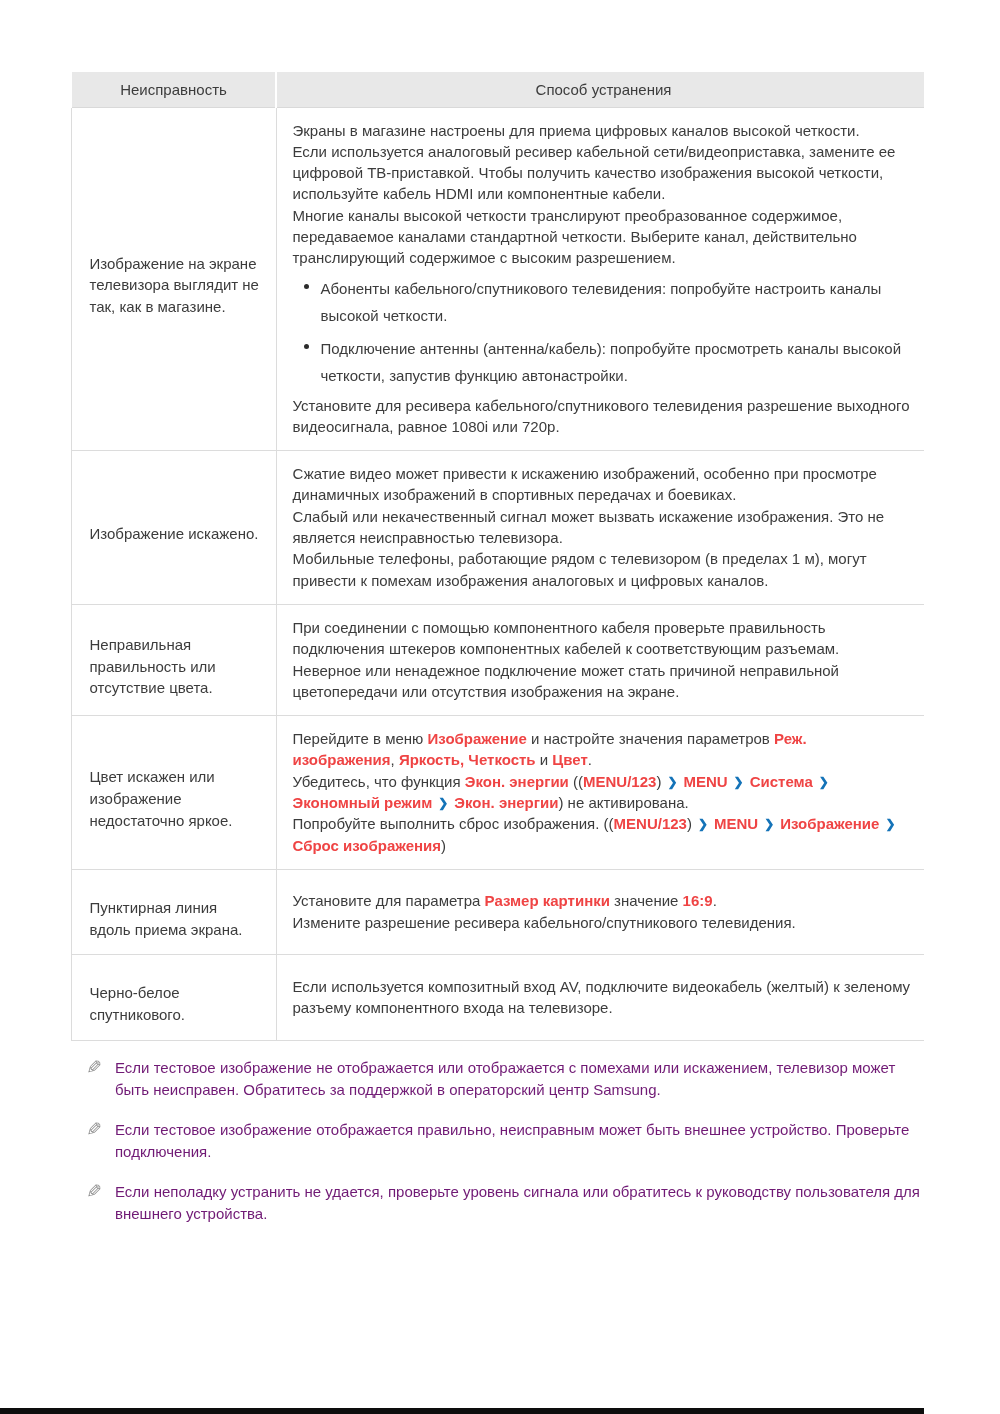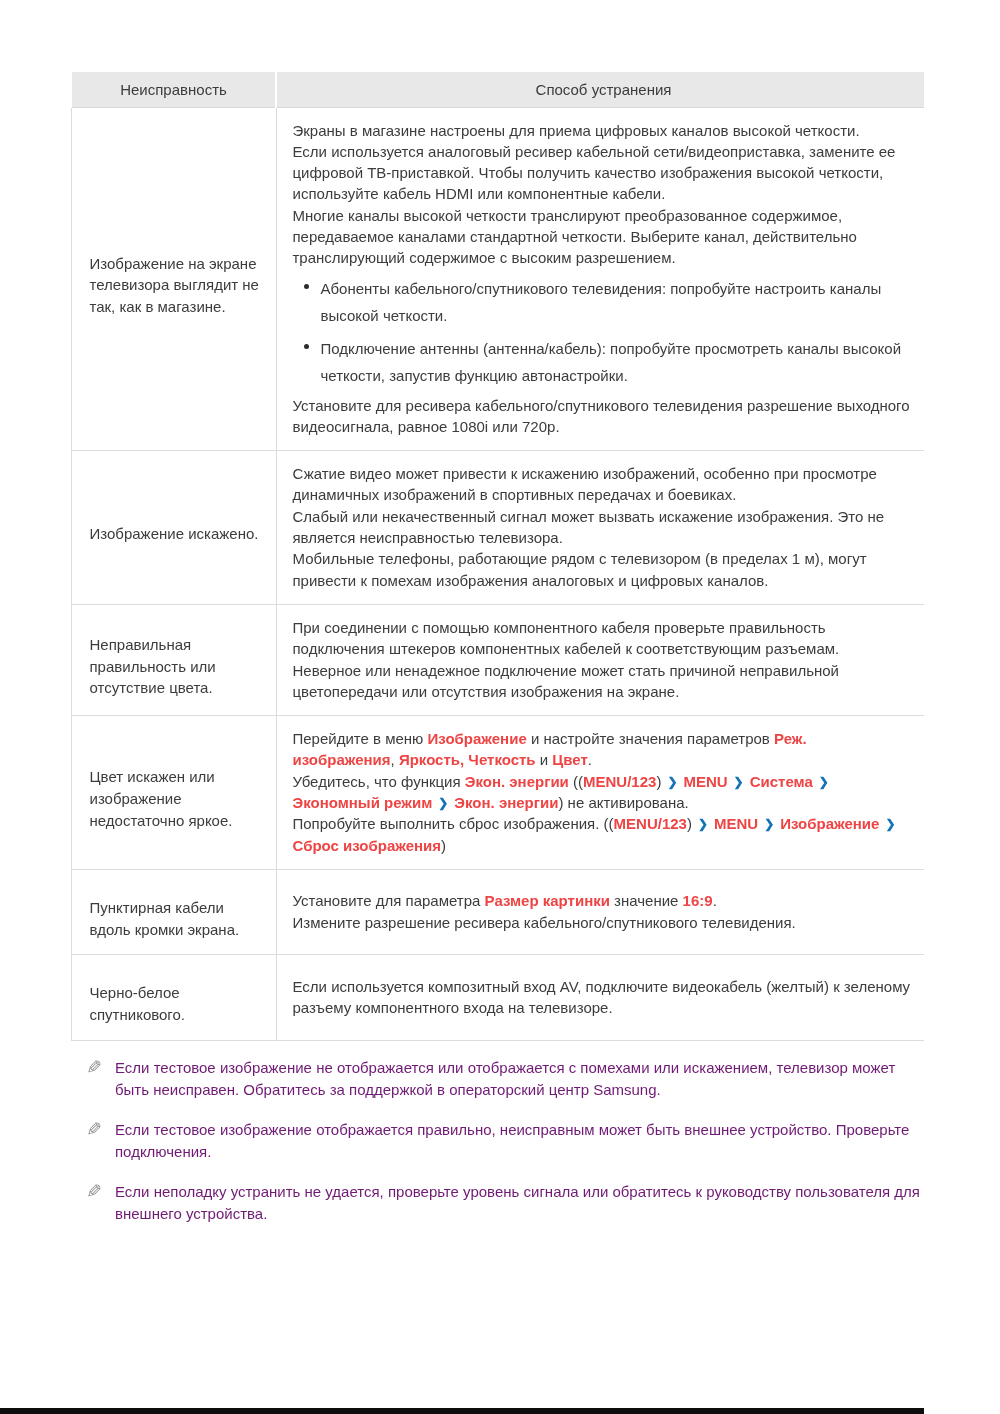--- a/index.html
+++ b/index.html
@@ -162,21 +162,21 @@
           </tr>
           <tr>
             <td class="problem-cell">Цвет искажен или изображение недостаточно яркое.</td>
             <td class="solution-cell">
               <div class="para"><span>Перейдите в меню </span><span class="menu-ref">Изображение</span><span> и настройте значения параметров </span><span class="menu-ref">Реж. изображения</span><span>, </span><span class="menu-ref">Яркость, Четкость</span><span> и </span><span class="menu-ref">Цвет</span><span>.</span></div>
               <div class="para"><span>Убедитесь, что функция </span><span class="menu-ref">Экон. энергии</span><span> ((</span><span class="menu-ref">MENU/123</span><span>)</span><span class="chevron">❯</span><span class="menu-ref">MENU</span><span class="chevron">❯</span><span class="menu-ref">Система</span><span class="chevron">❯</span><span class="menu-ref">Экономный режим</span><span class="chevron">❯</span><span class="menu-ref">Экон. энергии</span><span>) не активирована.</span></div>
               <div class="para"><span>Попробуйте выполнить сброс изображения. ((</span><span class="menu-ref">MENU/123</span><span>)</span><span class="chevron">❯</span><span class="menu-ref">MENU</span><span class="chevron">❯</span><span class="menu-ref">Изображение</span><span class="chevron">❯</span><span class="menu-ref">Сброс изображения</span><span>)</span></div>
             </td>
           </tr>
           <tr>
-            <td class="problem-cell">Пунктирная кабели вдоль кромки экрана.</td>
+            <td class="problem-cell">Пунктирная линия вдоль приема экрана.</td>
             <td class="solution-cell">
               <div class="para"><span>Установите для параметра </span><span class="menu-ref">Размер картинки</span><span> значение </span><span class="menu-ref">16:9</span><span>.</span></div>
               <div class="para"><span>Измените разрешение ресивера кабельного/спутникового телевидения.</span></div>
             </td>
           </tr>
           <tr>
             <td class="problem-cell">Черно-белое спутникового.</td>
             <td class="solution-cell">
               <div class="para"><span>Если используется композитный вход AV, подключите видеокабель (желтый) к зеленому разъему компонентного входа на телевизоре.</span></div>
             </td>

